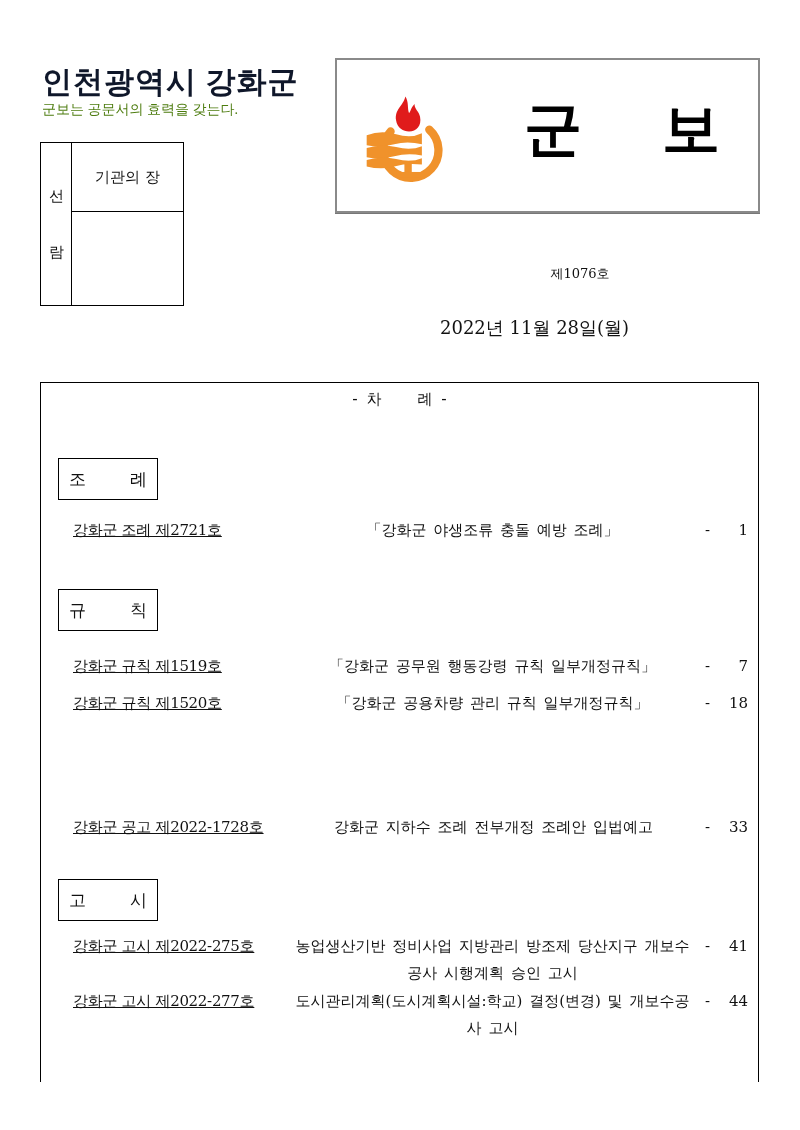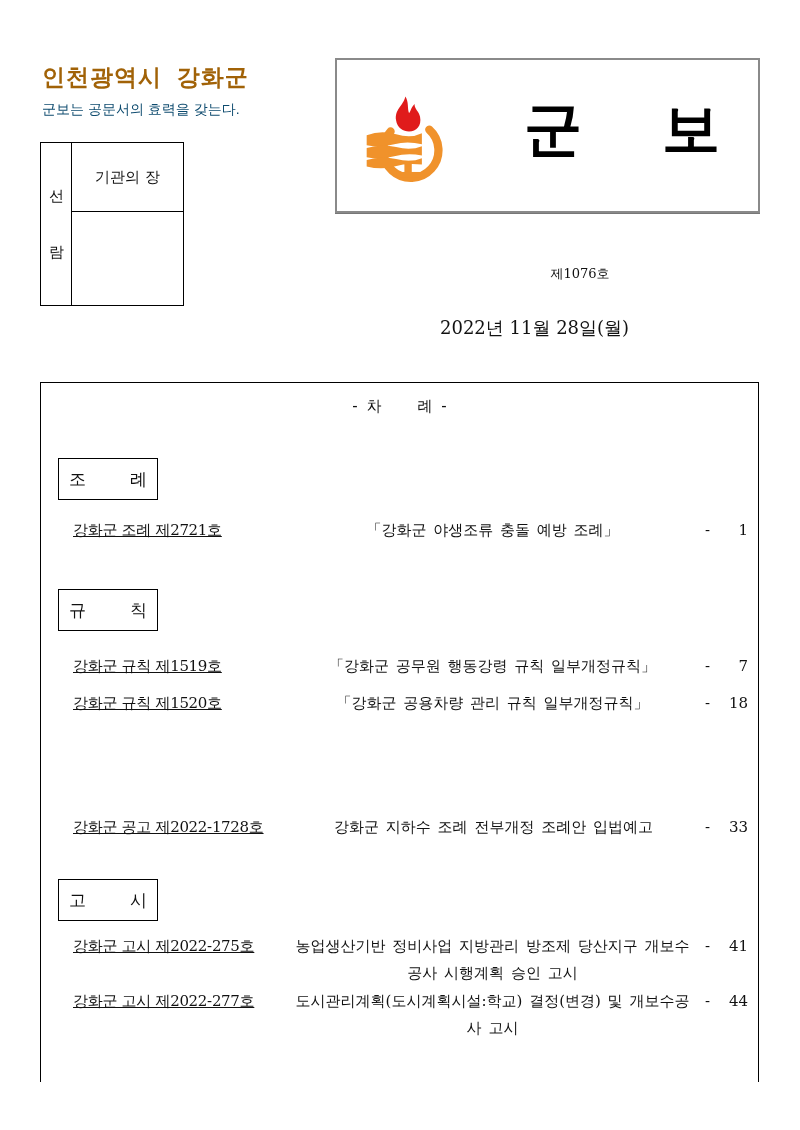--- a/index.html
+++ b/index.html
@@ -3,27 +3,27 @@
   <meta charset="utf-8">
   <style>
     html, body { margin: 0; padding: 0; background: #ffffff; }
     body {
       width: 800px; height: 1130px; position: relative; overflow: hidden;
       font-family: "DejaVu Serif", "Liberation Serif", serif;
       color: #111;
     }
     .org-name {
       position: absolute; left: 42px; top: 62px;
-      font-family: Liberation Mono, monospace;
-      font-weight: bold; font-size: 23px; letter-spacing: 1px; color: #a16207;
+      font-family: Liberation Serif, serif;
+      font-weight: bold; font-size: 30px; letter-spacing: 1px; color: #0f172a;
     }
     .org-sub {
       position: absolute; left: 42px; top: 101px;
-      font-family: Liberation Sans, sans-serif;
-      font-size: 14px; color: #0c4a6e;
+      font-family: Liberation Serif, serif;
+      font-size: 14px; color: #4d7c0f;
     }
     .review-box {
       position: absolute; left: 40px; top: 142px; width: 144px; height: 164px;
       border: 1.5px solid #000; box-sizing: border-box;
     }
     .review-box .side {
       position: absolute; left: 0; top: 0; width: 31px; height: 100%;
       border-right: 1.5px solid #000; box-sizing: border-box;
       font-family: "DejaVu Sans", sans-serif; font-size: 15px;
     }
@@ -53,21 +53,21 @@
     .date {
       position: absolute; left: 440px; top: 316px; width: 280px; 
       font-size: 18px;
     }
     .toc {
       position: absolute; left: 40px; top: 382px; width: 719px; height: 700px;
       border-top: 1.5px solid #000; border-left: 1.5px solid #000; border-right: 1.5px solid #000;
       box-sizing: border-box;
     }
     .toc-title {
-      position: absolute; left: 0; right: 0; top: 14px; text-align: center;
+      position: absolute; left: 0; right: 0; top: 7px; text-align: center;
       font-family: "DejaVu Sans", sans-serif; font-size: 15px; word-spacing: 4px;
     }
     .toc-title .gap { display: inline-block; width: 36px; }
     .section-box {
       position: absolute; left: 17px; height: 42px; width: 100px;
       border: 1.5px solid #000; box-sizing: border-box;
       font-family: "DejaVu Sans", sans-serif; font-size: 17px;
       display: flex; align-items: center; padding: 0 10px;
     }
     .section-box.spread { justify-content: space-between; }

